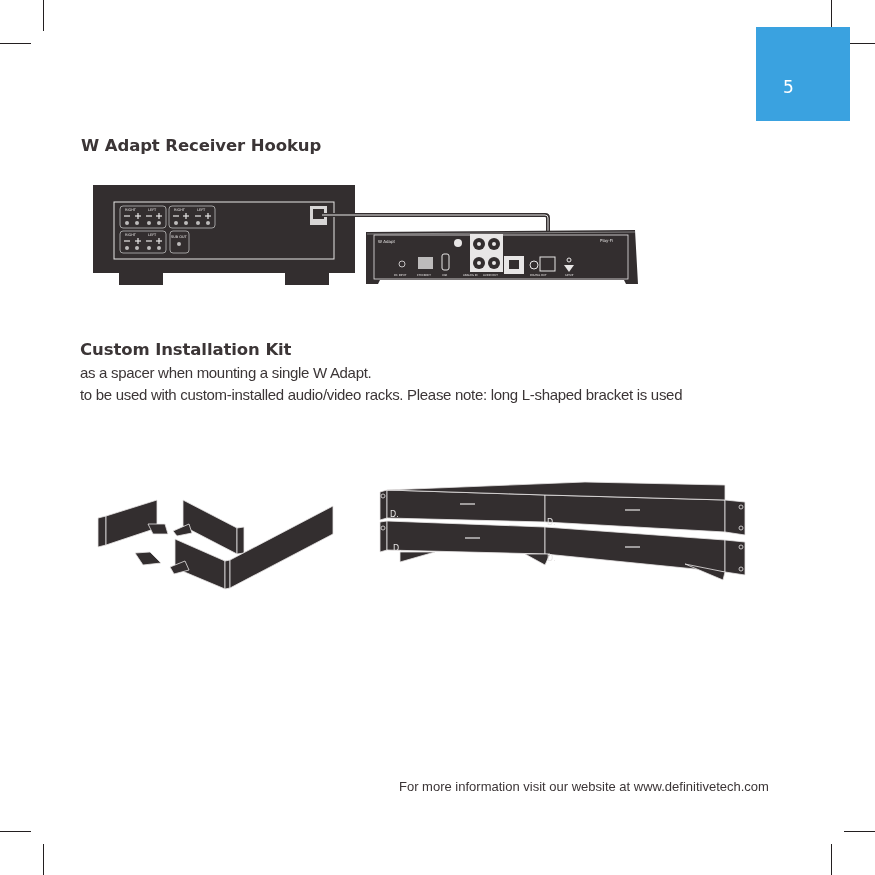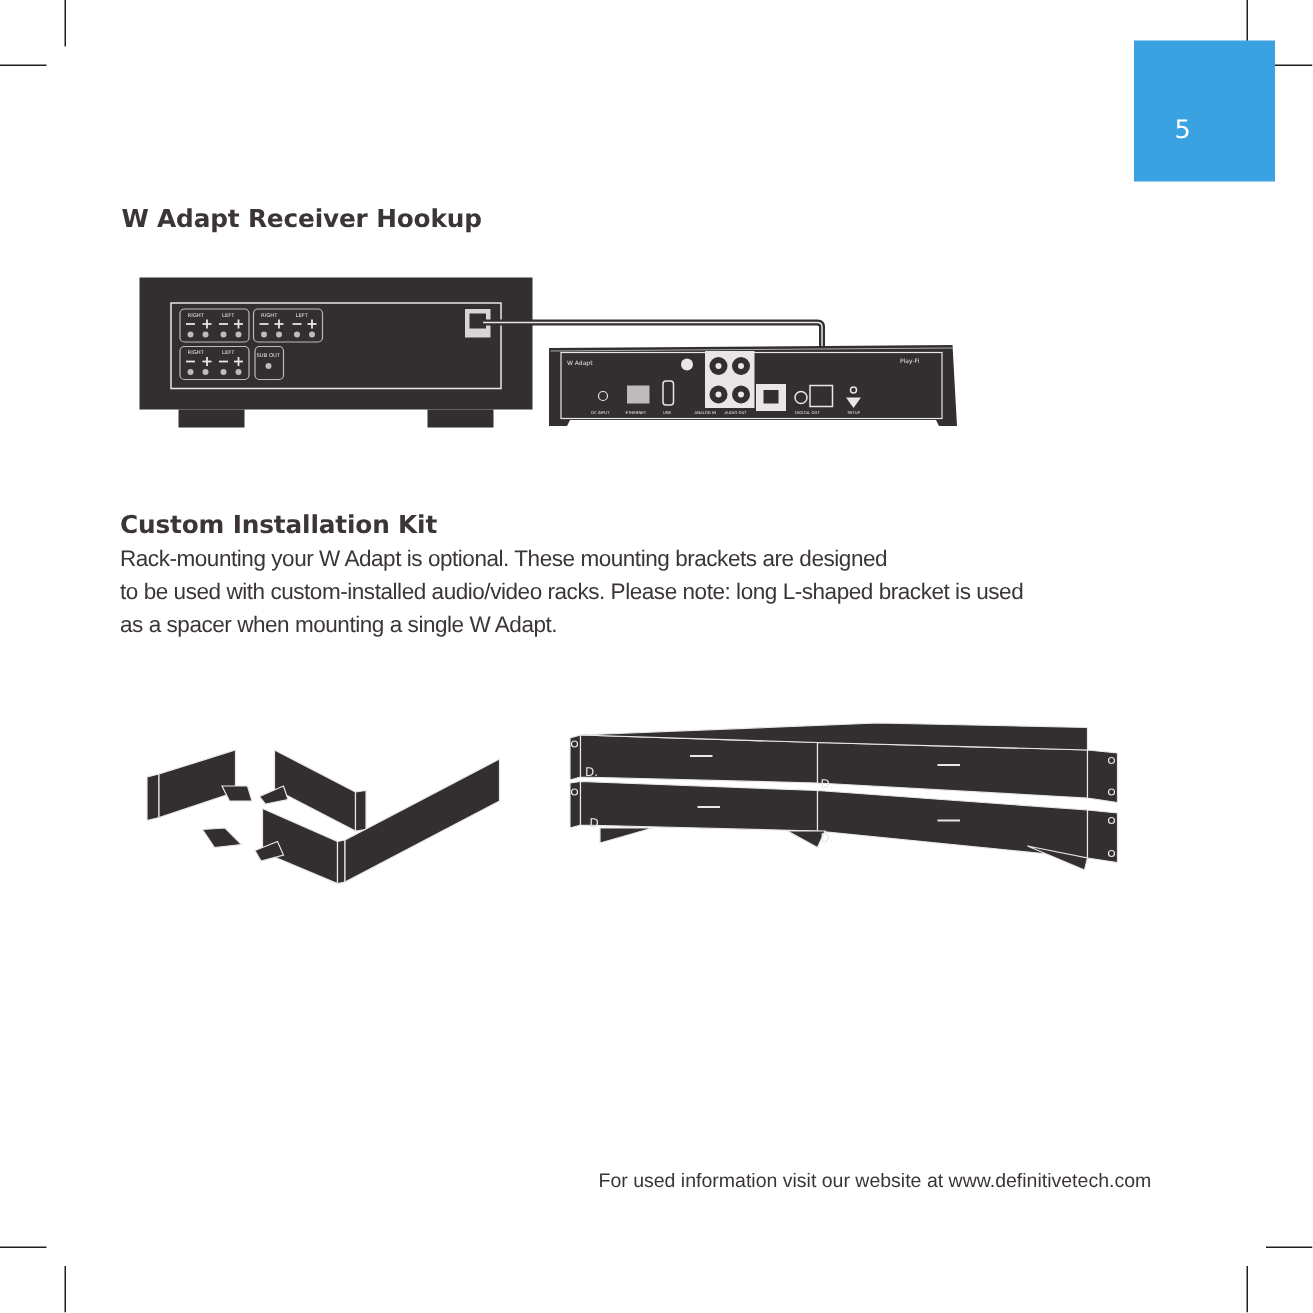--- a/index.html
+++ b/index.html
@@ -149,23 +149,22 @@
         <text x="393" y="96">AUDIO OUT</text>
           <text x="440" y="96">DIGITAL OUT</text>
         <text x="475" y="96">SETUP</text>
       </g>
     </g>
   </svg>
 </div>
 
 <h2 class="h-kit">Custom Installation Kit</h2>
 <div class="body-text">
-  <span>Rack-mounting your W Adapt is optional. These mounting brackets are designed</span>
+  <span>as a spacer when mounting a single W Adapt.</span>
   <span>to be used with custom-installed audio/video racks. Please note: long L-shaped bracket is used</span>
-  <span>as a spacer when mounting a single W Adapt.</span>
 </div>
 
 <div class="illus" style="left:95px;top:490px;width:245px;height:100px;">
   <svg width="245" height="100" viewBox="0 0 245 100" xmlns="http://www.w3.org/2000/svg">
     <g fill="#332e2f" stroke="#e8e6e6" stroke-width="0.8">
 
       <polygon points="3,28 11,26 11,55 3,57"></polygon>
       <polygon points="11,26 62,10 62,38 11,55"></polygon>
       <polygon points="53,34 70,34 73,44 58,44"></polygon>
 
@@ -218,13 +217,13 @@
       <circle cx="8" cy="16" r="2"></circle>
         <circle cx="366" cy="27" r="2"></circle>
         <circle cx="366" cy="48" r="2"></circle>
       <circle cx="8" cy="48" r="2"></circle>
         <circle cx="366" cy="67" r="2"></circle>
         <circle cx="366" cy="89" r="2"></circle>
     </g>
   </svg>
 </div>
 
-<div class="footer">For used information visit our website at www.definitivetech.com</div>
+<div class="footer">For more information visit our website at www.definitivetech.com</div>
 
 </body></html>

